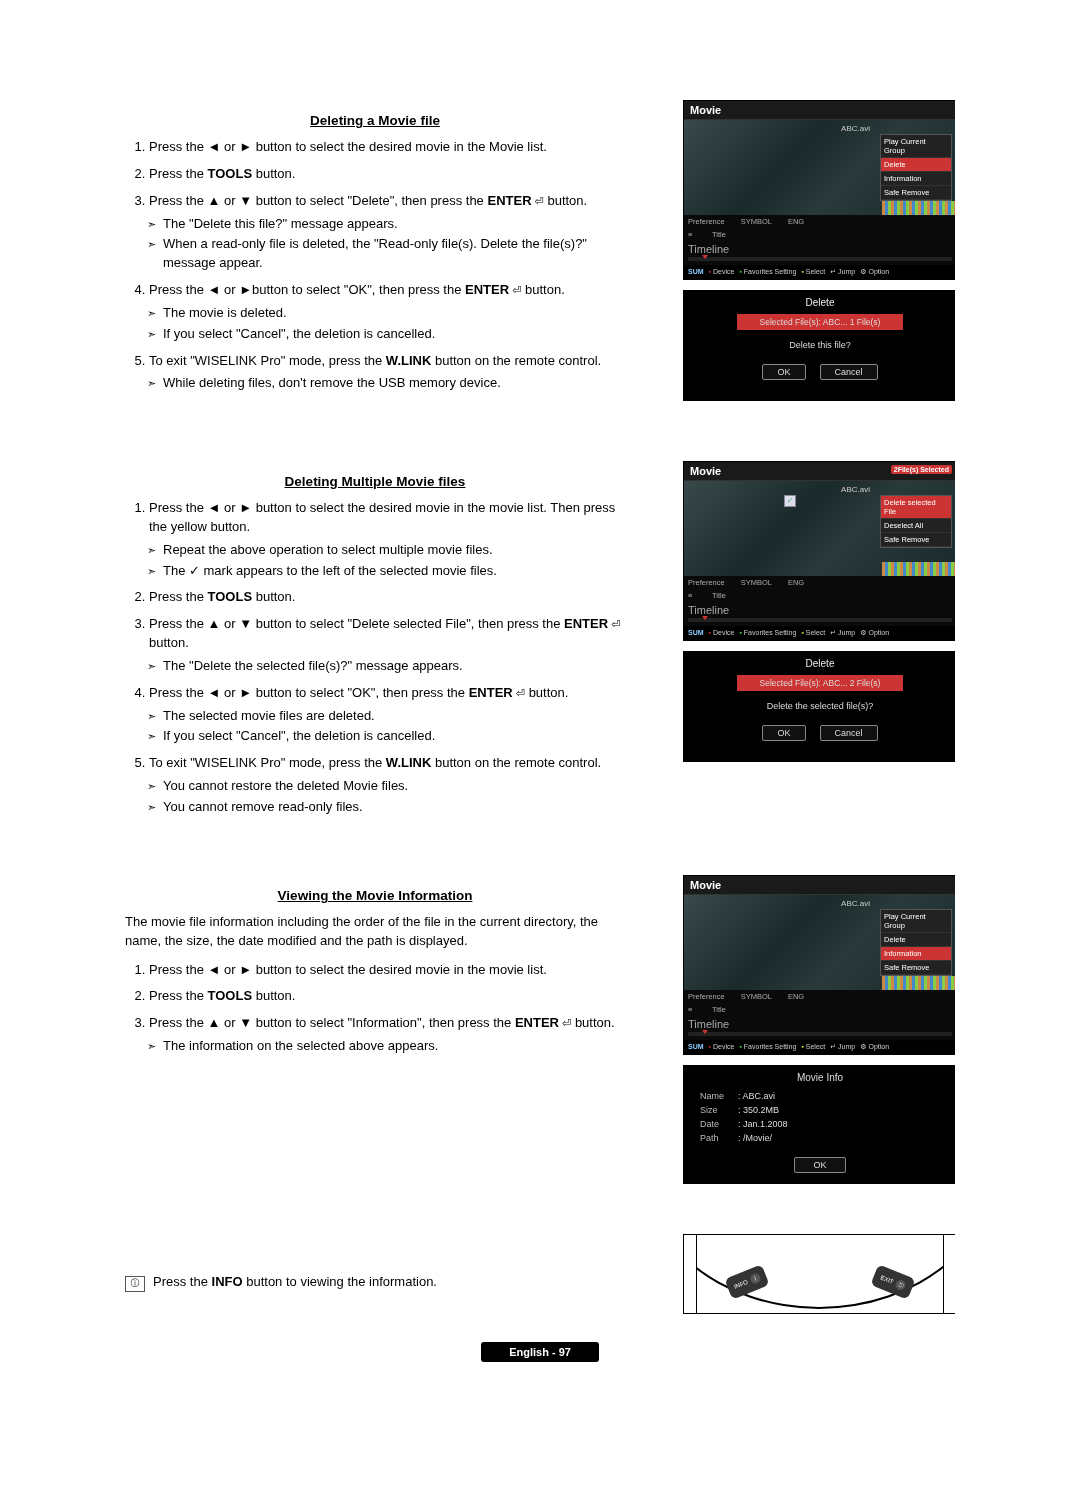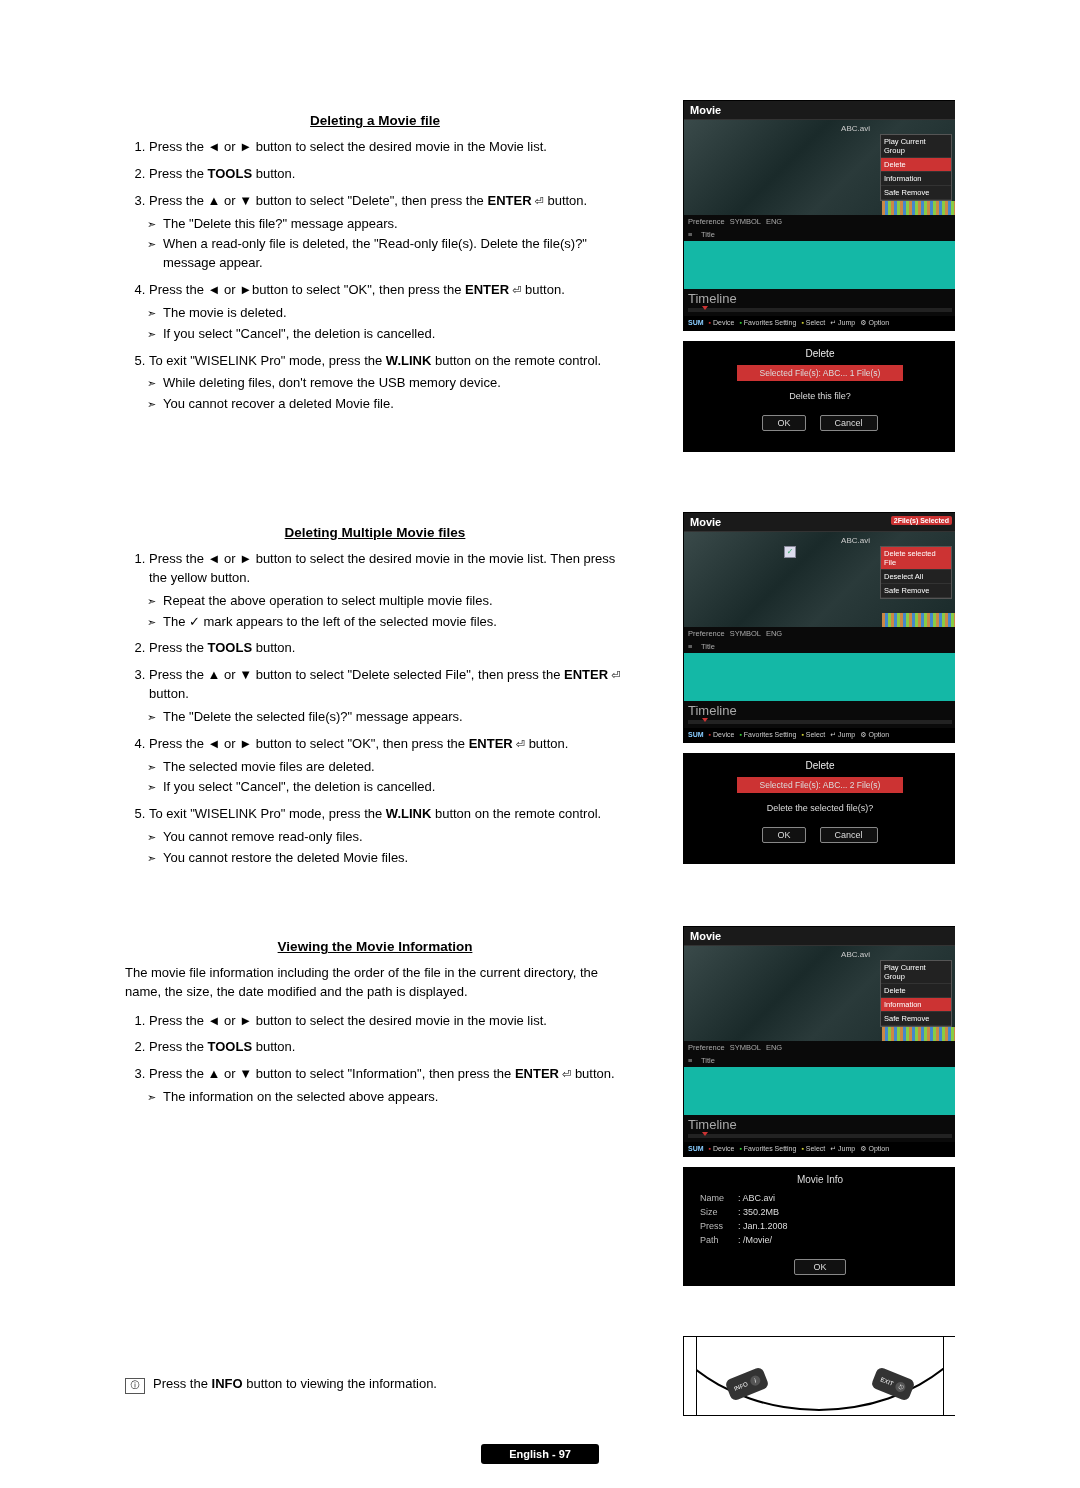--- a/index.html
+++ b/index.html
@@ -122,30 +122,29 @@
     width: 74px;
     height: 14px;
     background: repeating-linear-gradient(90deg,#c84,#c84 3px,#48c 3px,#48c 6px,#8c4 6px,#8c4 9px);
   }
   .tv-tabs {
     background: #0a0a0a;
     padding: 2px 4px;
     font-size: 7.5px;
     color: #aaa;
     display: flex;
-    gap: 5px;
+    gap: 16px;
   }
   .tv-tabs span.t { }
   .tv-timeline {
     background: #0a0a0a;
     padding: 2px 4px 4px 4px;
-    font-size: 13px;
+    font-size: 11px;
     color: #aaa;
     position: relative;
-    margin-top: 48px;
   }
   .tv-timeline .bar {
     height: 4px;
     background: #222;
     margin-top: 2px;
     position: relative;
   }
   .tv-timeline .bar::before {
     content:"";
     position:absolute;
@@ -345,21 +344,20 @@
         </li>
         <li><span><span>Press the ◄ or ►button to select "OK", then press the </span><b>ENTER</b><span class="enter-icon"> ⏎</span><span> button.</span></span>
           <ul class="sub">
             <li>The movie is deleted.</li>
             <li>If you select "Cancel", the deletion is cancelled.</li>
           </ul>
         </li>
         <li><span><span>To exit "WISELINK Pro" mode, press the </span><b>W.LINK</b><span> button on the remote control.</span></span>
           <ul class="sub">
             <li>While deleting files, don't remove the USB memory device.</li>
-            <li>You cannot recover a deleted Movie file.</li>
           </ul>
         </li>
       </ol>
     </div>
     <div class="right-col">
       <div class="tv">
         <div class="tv-header">Movie</div>
         <div class="tv-body">
           <div class="tv-filename">ABC.avi</div>
           <div class="ctx-menu">
@@ -421,22 +419,22 @@
           </ul>
         </li>
         <li><span><span>Press the ◄ or ► button to select "OK", then press the </span><b>ENTER</b><span class="enter-icon"> ⏎</span><span> button.</span></span>
           <ul class="sub">
             <li>The selected movie files are deleted.</li>
             <li>If you select "Cancel", the deletion is cancelled.</li>
           </ul>
         </li>
         <li><span><span>To exit "WISELINK Pro" mode, press the </span><b>W.LINK</b><span> button on the remote control.</span></span>
           <ul class="sub">
+            <li>You cannot restore the deleted Movie files.</li>
             <li>You cannot remove read-only files.</li>
-            <li>You cannot restore the deleted Movie files.</li>
           </ul>
         </li>
       </ol>
     </div>
     <div class="right-col">
       <div class="tv">
         <div class="tv-header">
           <span>Movie</span>
           <span class="sel-badge">2File(s) Selected</span>
         </div>
@@ -531,21 +529,21 @@
         <div class="info-title">Movie Info</div>
         <div class="info-row">
             <span class="k">Name</span>
             <span class="v">: ABC.avi</span>
           </div>
         <div class="info-row">
             <span class="k">Size</span>
             <span class="v">: 350.2MB</span>
           </div>
         <div class="info-row">
-            <span class="k">Press</span>
+            <span class="k">Date</span>
             <span class="v">: Jan.1.2008</span>
           </div>
         <div class="info-row">
             <span class="k">Path</span>
             <span class="v">: /Movie/</span>
           </div>
         <div class="info-ok"><span>OK</span></div>
       </div>
     </div>
   </div>

